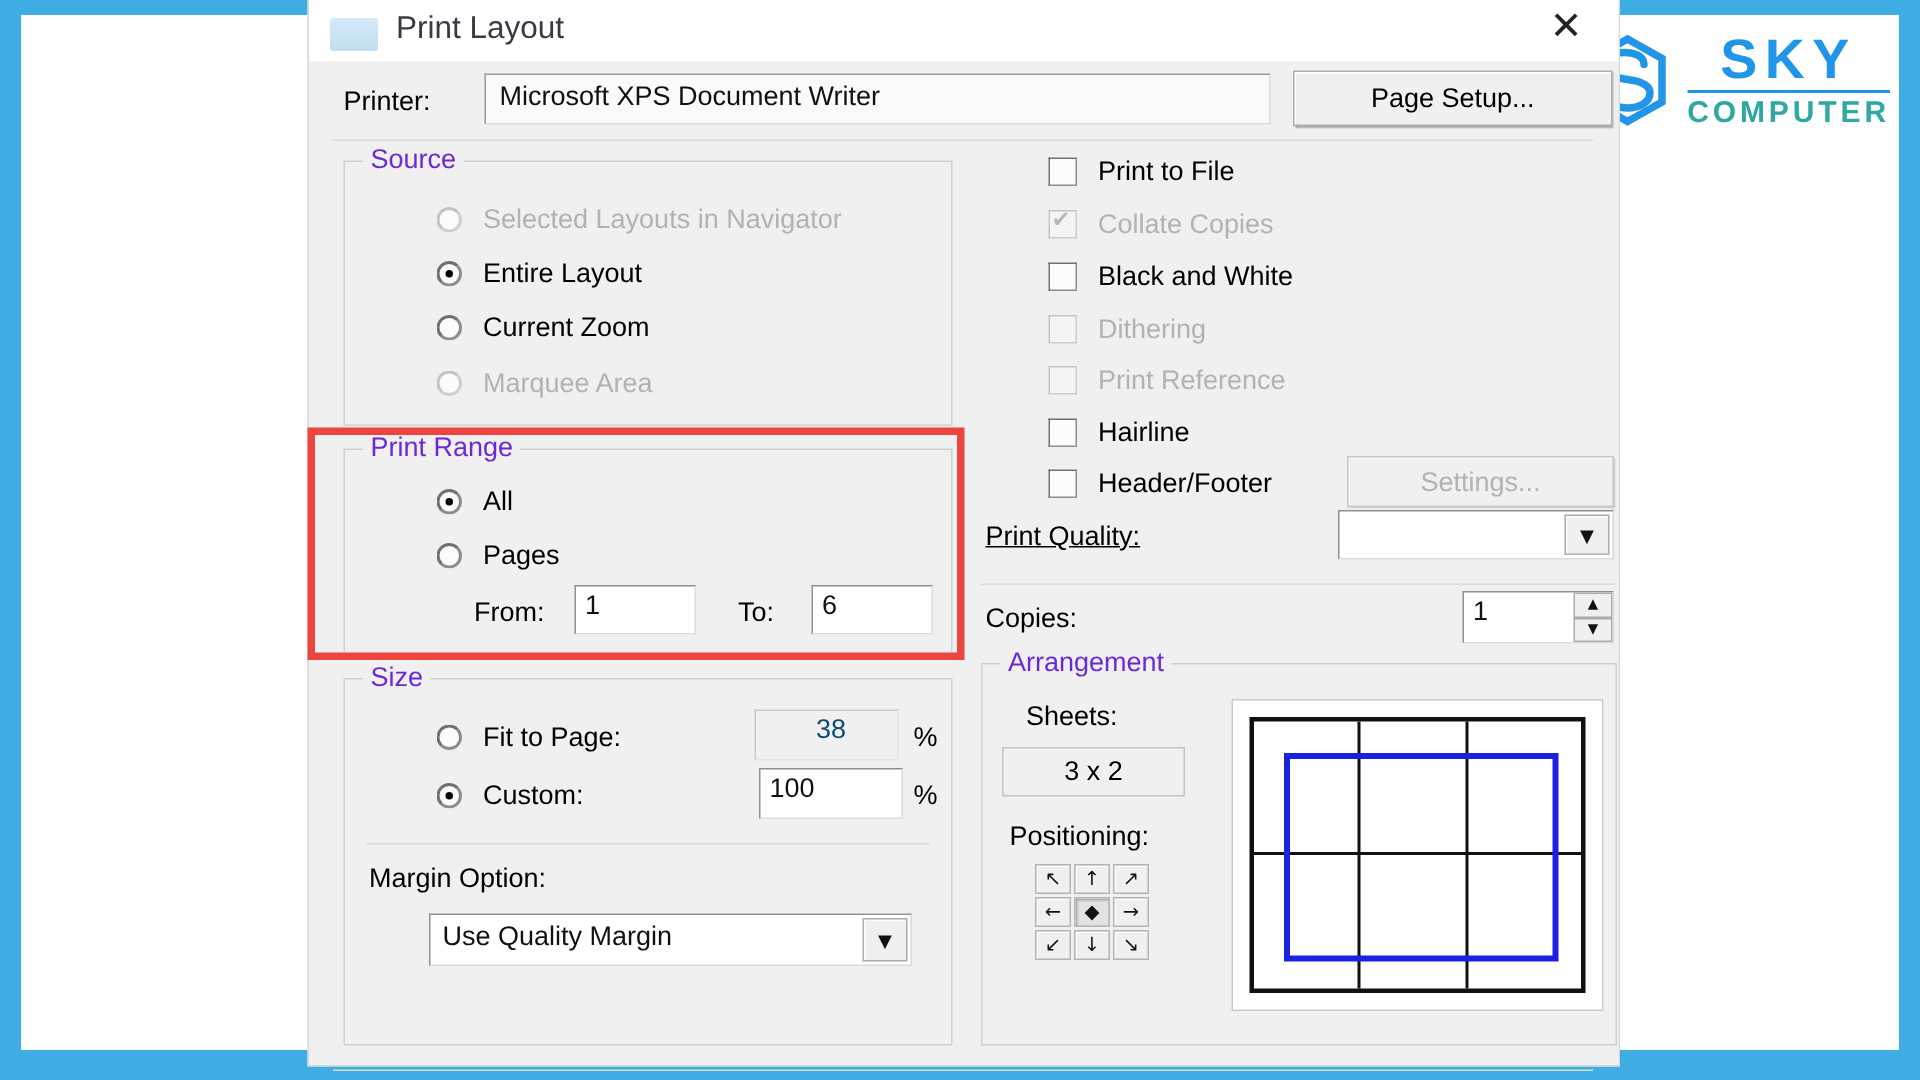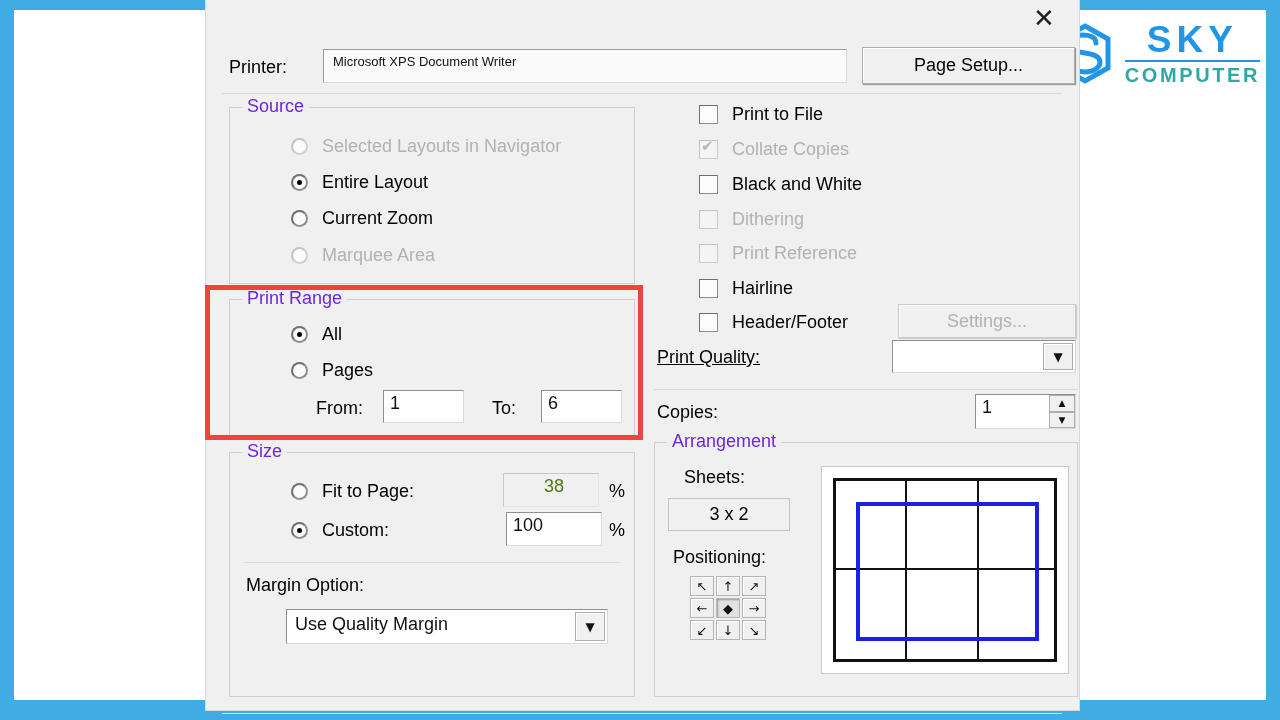--- a/index.html
+++ b/index.html
@@ -64,21 +64,21 @@
     font-size: 26px; line-height: 30px; text-align: center;
     font-family: "DejaVu Sans", sans-serif;
   }
   .body { position: absolute; left: 0; top: 41px; right: 0; bottom: 0; background: #f0f0f0; }
 
   
   .printer-label { position: absolute; left: 23px; top: 16px; font-size: 18px; }
   .printer-field {
     position: absolute; left: 117px; top: 8px; width: 524px; height: 34px;
     background: #fafafa; border: 1px solid #9a9a9a; border-right-color:#d9d9d9; border-bottom-color:#d9d9d9;
-    padding: 4px 0 0 9px; font-size: 13px; color: #111; white-space: nowrap; overflow: hidden;
+    padding: 4px 0 0 9px; font-size: 18px; color: #111; white-space: nowrap; overflow: hidden;
   }
   .page-setup {
     position: absolute; left: 656px; top: 6px; width: 213px; height: 37px;
     background: #f0f0f0; border: 1px solid #adadad;
     box-shadow: inset 1px 1px 0 #ffffff, 1px 1px 1px #9d9d9d;
     text-align: center; line-height: 35px; font-size: 18px;
   }
   .hr-sep { position: absolute; left: 16px; width: 840px; height: 1px; background: #dcdcdc; }
 
   
@@ -116,21 +116,21 @@
     font-family:"DejaVu Sans",sans-serif;
   }
   .cb.on.d::after { color:#b6b6b6; }
 
   
   .tin {
     background:#ffffff; border:1px solid #8f8f8f;
     border-right-color:#dcdcdc; border-bottom-color:#dcdcdc;
     font-size:18px; padding:2px 0 0 6px; color:#111;
   }
-  .tin.d { background:#f0f0f0; color:#4d7c0f; border-color:#c9c9c9; border-right-color:#e4e4e4; border-bottom-color:#e4e4e4;padding-left:40px;}
+  .tin.d { background:#f0f0f0; color:#0c4a6e; border-color:#c9c9c9; border-right-color:#e4e4e4; border-bottom-color:#e4e4e4;padding-left:40px;}
 
   
   .combo {
     background:#ffffff; border:1px solid #8f8f8f;
     border-right-color:#d9d9d9; border-bottom-color:#d9d9d9;
     position: relative; font-size:18px; padding:4px 0 0 8px; color:#111;
   }
   .combo .arrow {
     position:absolute; right:2px; top:2px; bottom:2px; width:30px;
     background:#f0f0f0; border:1px solid #adadad;
@@ -193,20 +193,24 @@
     </svg>
     <div class="words">
       <div class="sky">SKY</div>
       <div class="rule"></div>
       <div class="comp">COMPUTER</div>
     </div>
   </div>
 
   <div id="dialog">
 
+    <div class="titlebar">
+      <div class="appicon"></div>
+      <div class="title">Print Layout</div>
+    </div>
 
     <div class="body">
 
       <div class="printer-label">Printer:</div>
       <div class="printer-field">Microsoft XPS Document Writer</div>
       <div class="page-setup">Page Setup...</div>
       <div class="hr-sep" style="top:52px;"></div>
 
       <div class="group" style="left:23px; top:66px; width:406px; height:177px;">
         <div class="legend">Source</div>

